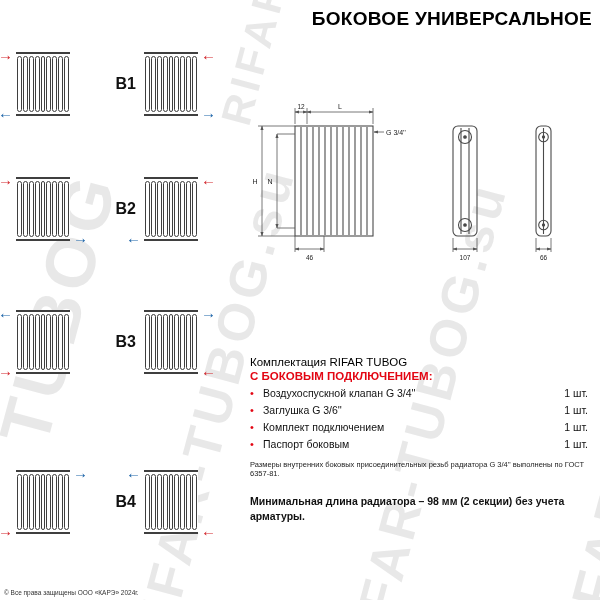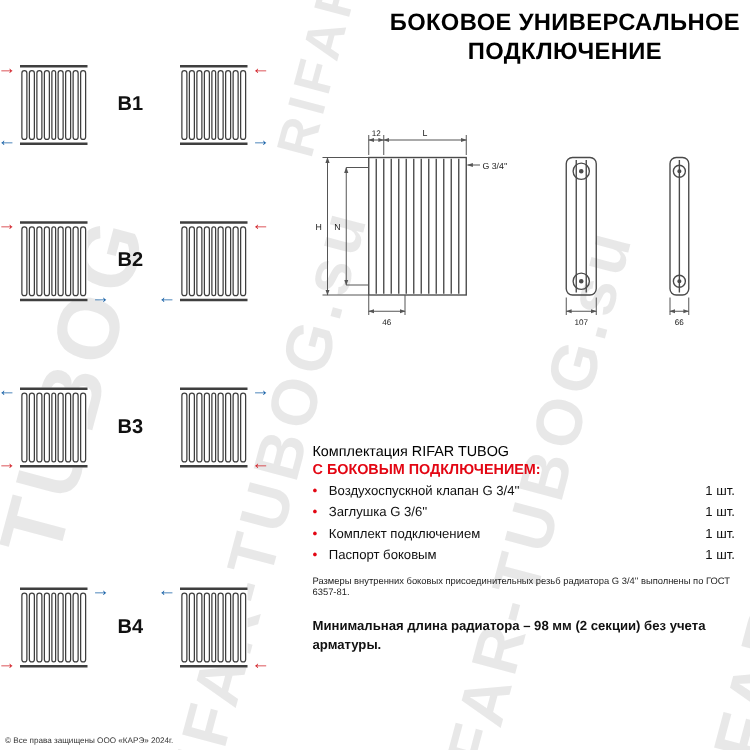--- a/index.html
+++ b/index.html
@@ -11,32 +11,32 @@
   .watermark-layer{position:absolute;inset:0;z-index:0;pointer-events:none}
   .wm{position:absolute;font-weight:bold;color:rgba(110,110,110,.16);white-space:nowrap;
       transform-origin:0 0;letter-spacing:5px}
   .wm1{font-size:70px;left:-16px;top:432px;transform:rotate(-75deg)}
   .wm2{font-size:52px;left:118px;top:648px;transform:rotate(-75deg)}
   .wm3{font-size:52px;left:330px;top:664px;transform:rotate(-75deg)}
   .wm4{font-size:58px;left:540px;top:664px;transform:rotate(-75deg)}
   .wm5{font-size:42px;left:212px;top:118px;transform:rotate(-75deg)}
 
   
-  .title{position:absolute;top:7px;right:8px;z-index:1;text-align:center;
+  .title{position:absolute;top:7px;right:8px;z-index:1;text-align:left;
          font-weight:bold;font-size:19px;line-height:1.22;color:#000;letter-spacing:.3px}
 
   
   .scheme-row{position:absolute;left:6px;width:236px;height:66px;z-index:1}
   .unit{position:absolute;top:0;width:54px;height:64px}
   .unit-left{left:10px}
   .unit-right{left:138px}
   .radiator{display:flex;gap:1px;width:54px;height:64px;padding:2px 1px;
             border-top:2px solid #3f3f3f;border-bottom:2px solid #3f3f3f;background:#fff}
   .tube{flex:1;border:1px solid #3f3f3f;border-radius:2.5px;background:#fff}
-  .scheme-label{position:absolute;left:88px;top:23px;width:42px;text-align:left;
+  .scheme-label{position:absolute;left:88px;top:23px;width:42px;text-align:right;
                 font-size:16px;font-weight:bold;color:#111}
   .arrow{position:absolute;font-size:15px;font-weight:bold;line-height:14px}
   .tl{top:-4px;left:-18px}.bl{bottom:-4px;left:-18px}
   .tr{top:-4px;right:-18px}.br{bottom:-4px;right:-18px}
 
   
   .drawing{position:absolute;left:250px;top:100px;width:340px;z-index:1}
   .drawing svg{display:block}
   svg text{fill:#222;font-size:7px}
   svg .t65{font-size:6.5px}
@@ -66,21 +66,20 @@
   <div class="watermark-layer">
     <span class="wm wm1">TUBOG</span>
     <span class="wm wm2">RIFAR-TUBOG.su</span>
     <span class="wm wm3">RIFAR-TUBOG.su</span>
     <span class="wm wm4">RIFAR-TUBOG</span>
     <span class="wm wm5">RIFAR</span>
   </div>
 
   <h1 class="title">
     <span>БОКОВОЕ УНИВЕРСАЛЬНОЕ</span><br>
-    <span>ПОДКЛЮЧЕНИЕ</span>
   </h1>
 
   <div class="scheme-row" style="top:52px">
     <div class="unit unit-left">
       <div class="radiator">
           <span class="tube"></span>
           <span class="tube"></span>
           <span class="tube"></span>
           <span class="tube"></span>
           <span class="tube"></span>

